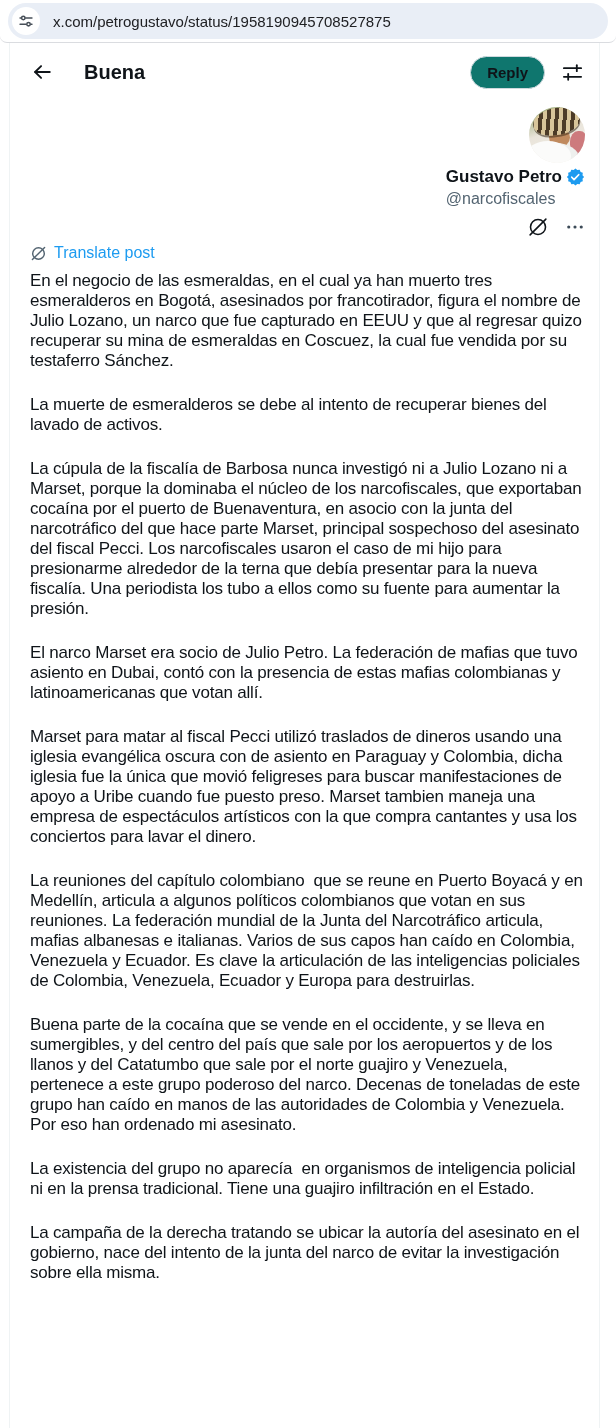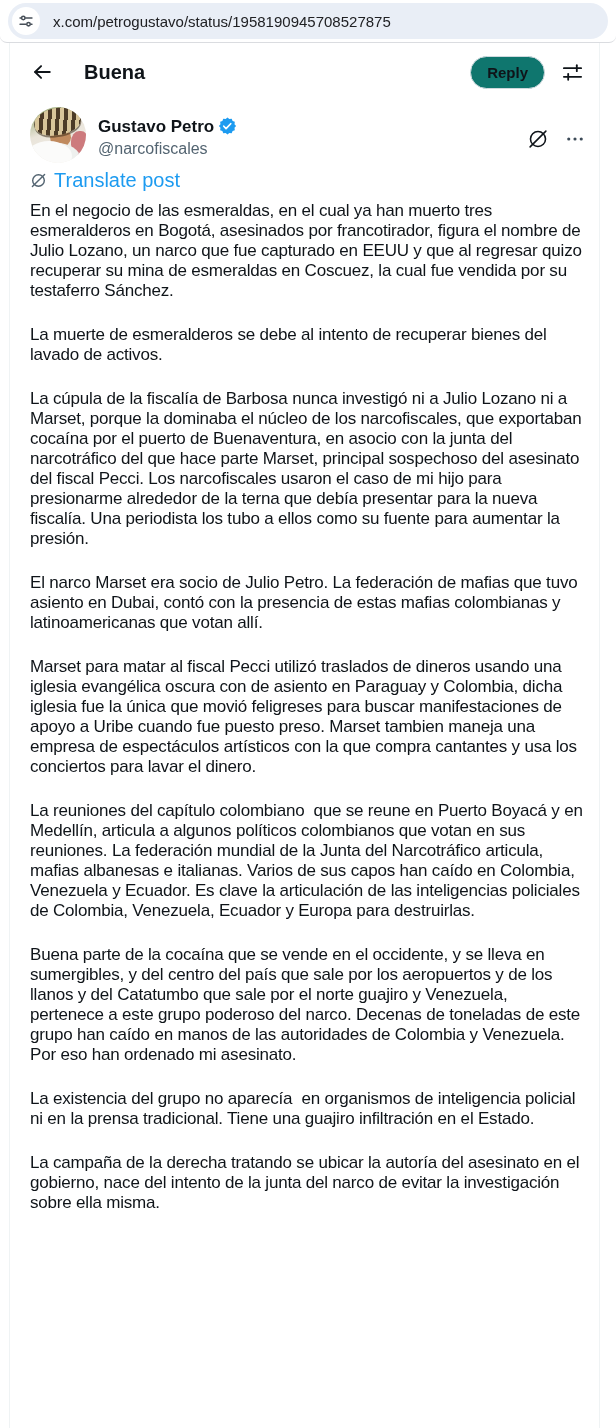--- a/index.html
+++ b/index.html
@@ -26,21 +26,21 @@
   .x-title { font-size: 20px; font-weight: 700; color: #0f1419; margin-left: 30px; }
   .header-right { margin-left: auto; display: flex; align-items: center; gap: 14px; }
   .reply-btn { height: 33px; padding: 0 16px; border: 1px solid #cfd9de; border-radius: 17px;
     background: #0f766e; font-size: 15px; font-weight: 700; color: #0f1419;
     display: flex; align-items: center; cursor: pointer;
     font-family: "Liberation Sans", "DejaVu Sans", sans-serif; }
   .settings-btn { width: 26px; height: 26px; display: flex; align-items: center;
     justify-content: center; cursor: pointer; }
 
   
-  .post-header { display: flex; align-items: center; padding: 6px 14px 0 20px; }
+  .post-header { display: flex; align-items: flex-end; padding: 6px 14px 0 20px; flex-direction: column; }
   .avatar { width: 56px; height: 56px; border-radius: 50%; overflow: hidden;
     position: relative; flex: 0 0 auto; cursor: pointer;
     background: linear-gradient(160deg, #8fa06a 0%, #a8b488 14%, #e9e4da 42%, #f5f2ec 100%); }
   .avatar .hat { position: absolute; top: 1px; left: 4px; width: 47px; height: 27px;
     border-radius: 50% 50% 46% 46%; transform: rotate(-10deg);
     background: repeating-linear-gradient(105deg, #4c3b27 0 4px, #d8c59a 4px 8px);
     box-shadow: 0 2px 0 rgba(60,45,25,.55); }
   .avatar .face { position: absolute; top: 21px; left: 20px; width: 21px; height: 19px;
     border-radius: 50%; background: #c08a5e; }
   .avatar .accent { position: absolute; top: 24px; right: -3px; width: 18px; height: 24px;
@@ -53,21 +53,21 @@
   .author-name { font-size: 17px; font-weight: 700; color: #0f1419; }
   .author-handle { font-size: 16px; color: #536471; margin-top: 3px; }
 
   .post-actions { margin-left: auto; display: flex; align-items: center; gap: 16px;
     padding-top: 8px; }
   .icon-btn { display: flex; align-items: center; justify-content: center; cursor: pointer; }
 
   
   .translate-row { display: flex; align-items: center; gap: 7px; padding: 6px 14px 0 20px;
     cursor: pointer; }
-  .translate-label { font-size: 20px; color: #1d9bf0; }
+  .translate-label { font-size: 16px; color: #1d9bf0; }
 
   
   .post-text { padding: 9px 14px 0 20px; font-size: 17px; line-height: 20px;
     color: #0f1419; letter-spacing: -0.2px; }
   .post-text p { margin: 0 0 24px 0; white-space: pre-wrap; }
 </style>
 </head>
 <body>
 
 <div class="browser-bar">

